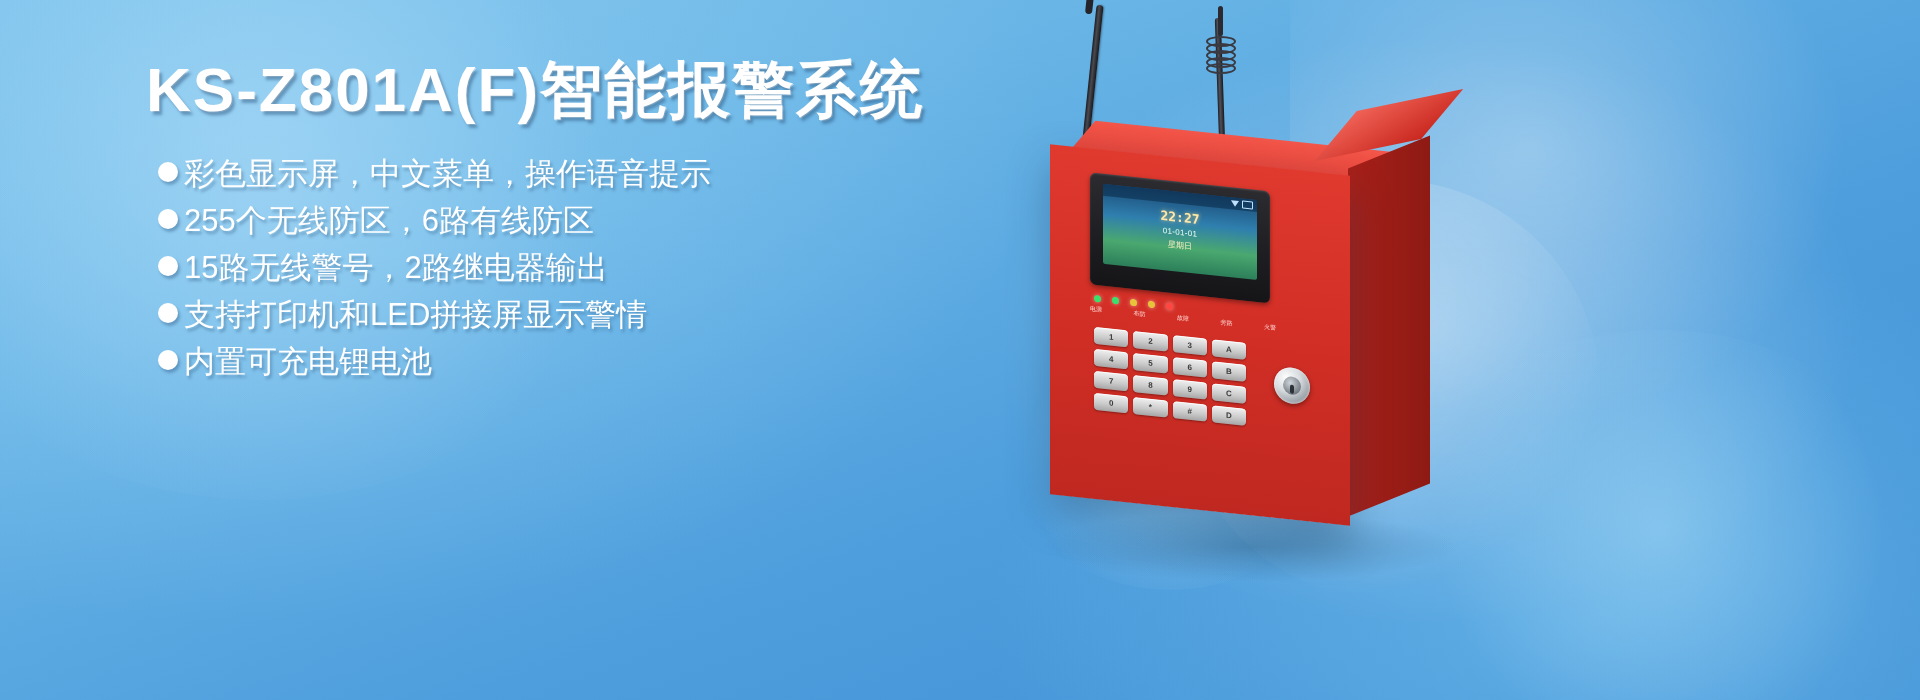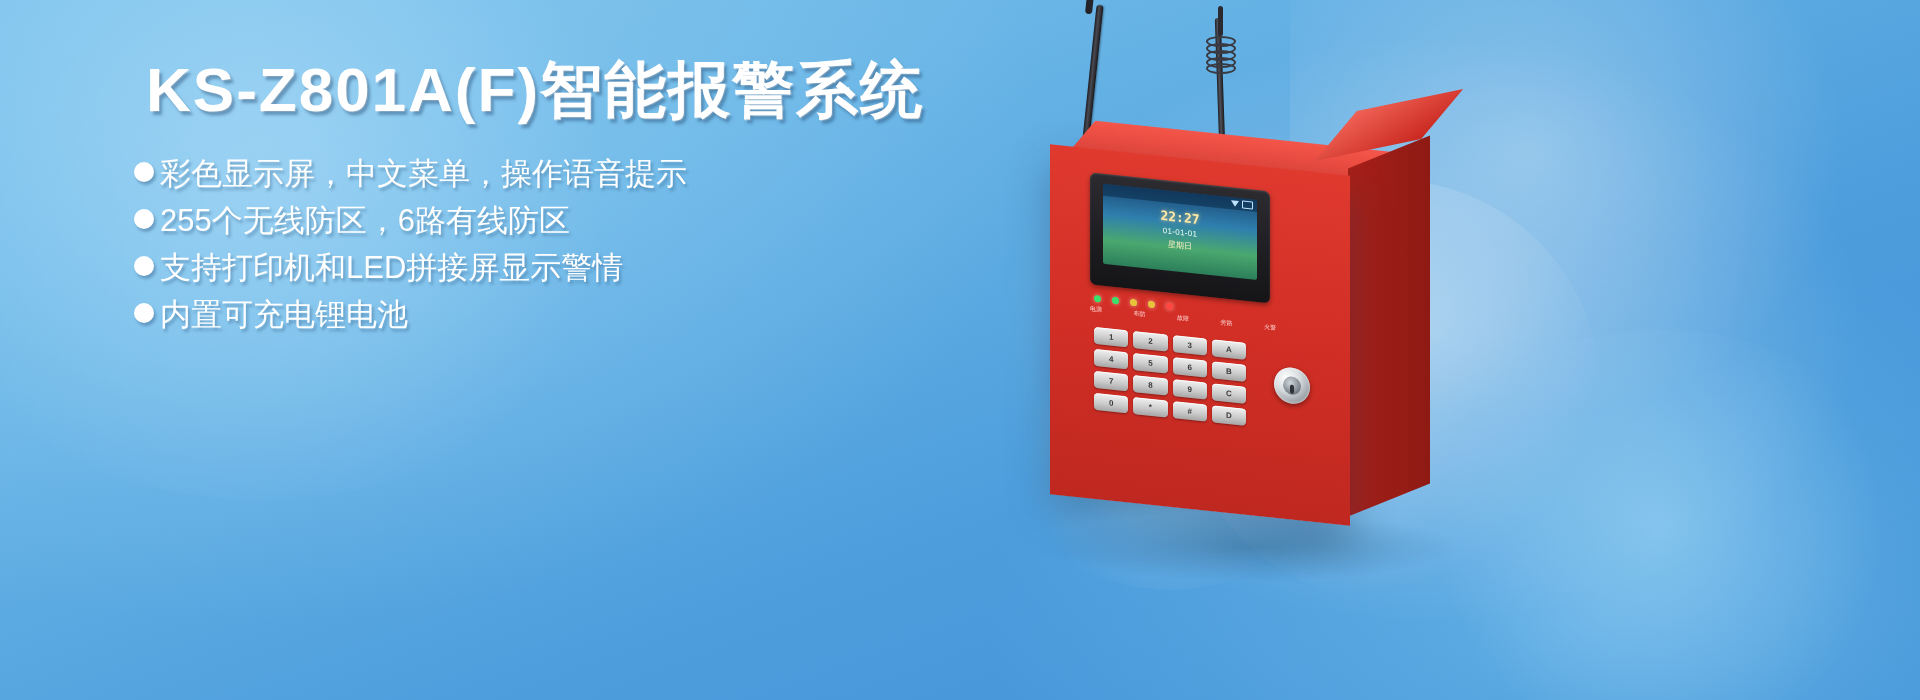--- a/index.html
+++ b/index.html
@@ -32,21 +32,21 @@
 
   
   .text-panel{position:absolute;left:0;top:0;width:960px;height:700px;}
   .title{
     position:absolute;left:146px;top:54px;
     font-size:62px;line-height:72px;font-weight:700;color:#ffffff;
     letter-spacing:2px;
     text-shadow:3px 4px 3px rgba(40,80,120,0.45), 1px 1px 0 rgba(255,255,255,0.5);
     white-space:nowrap;
   }
-  .features{position:absolute;left:134px;top:152px;width:820px;}
+  .features{position:absolute;left:158px;top:152px;width:820px;}
   .feature{
     display:flex;align-items:flex-start;
     height:47px;
   }
   .bullet{
     flex:0 0 auto;
     width:20px;height:20px;border-radius:50%;
     background:#ffffff;
     margin-top:10px;margin-right:6px;
     box-shadow:2px 3px 3px rgba(40,80,120,0.38);
@@ -200,20 +200,24 @@
     <div class="title">KS-Z801A(F)智能报警系统</div>
 
     <div class="features">
       <div class="feature">
         <span class="bullet"></span>
         <span class="feature-text">彩色显示屏，中文菜单，操作语音提示</span>
       </div>
       <div class="feature">
         <span class="bullet"></span>
         <span class="feature-text">255个无线防区，6路有线防区</span>
+      </div>
+      <div class="feature">
+        <span class="bullet"></span>
+        <span class="feature-text">15路无线警号，2路继电器输出</span>
       </div>
       <div class="feature">
         <span class="bullet"></span>
         <span class="feature-text">支持打印机和LED拼接屏显示警情</span>
       </div>
       <div class="feature">
         <span class="bullet"></span>
         <span class="feature-text">内置可充电锂电池</span>
       </div>
     </div>

